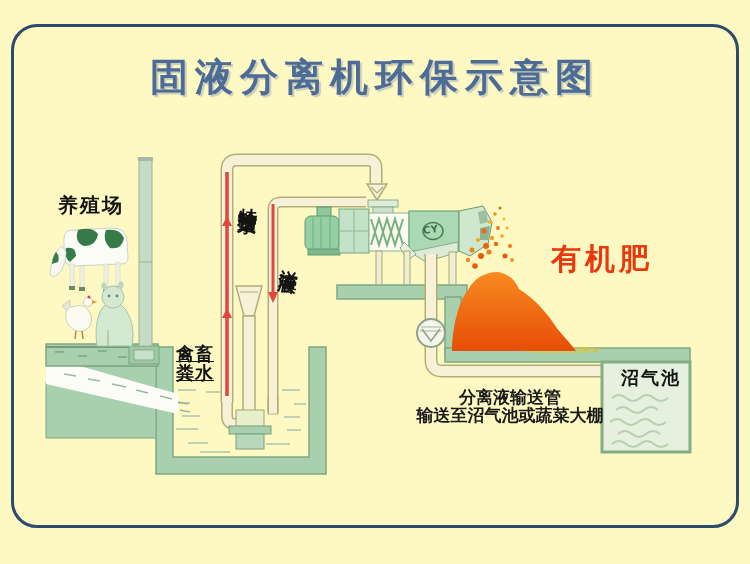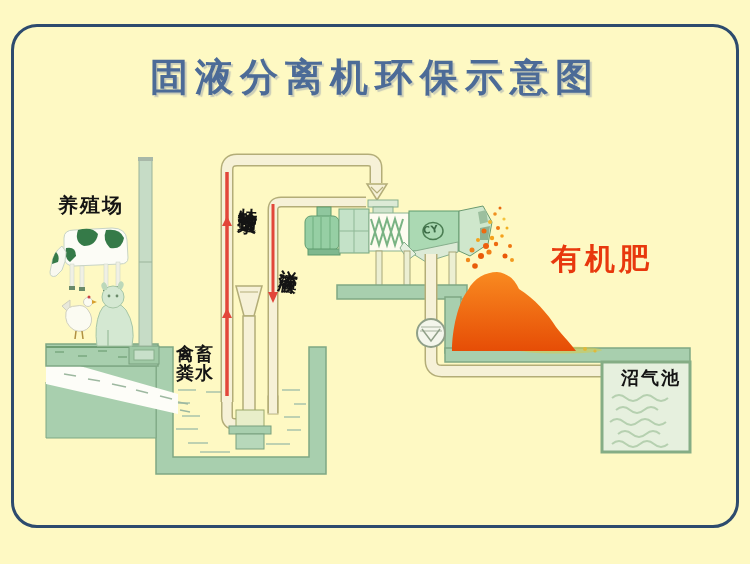--- a/index.html
+++ b/index.html
@@ -6,21 +6,21 @@
   .stage{position:relative;width:750px;height:564px;background:#fef9c3;overflow:hidden;
          font-family:"DejaVu Sans",sans-serif;}
   .frame{position:absolute;left:11px;top:24px;width:722px;height:498px;
          border:3px solid #2d4b6e;border-radius:26px;pointer-events:none;}
   .title{position:absolute;left:0;right:0;top:52px;text-align:center;
          font-size:38px;font-weight:bold;color:#4c6b97;letter-spacing:7px;
          text-shadow:2px 2px 1px rgba(140,150,170,.45);}
   .lbl{position:absolute;color:#141414;font-weight:bold;}
   .lbl-farm{left:58px;top:192px;font-size:20px;letter-spacing:2px;}
   .lbl-manure{left:176px;top:344px;width:42px;font-size:18px;line-height:19px;
-              letter-spacing:1px;word-break:break-all;}
+              letter-spacing:1px;word-break:break-all;text-decoration:underline;}
   .lbl-vert{writing-mode:vertical-rl;text-orientation:upright;font-size:19px;letter-spacing:2px;}
   .lbl-pump{left:237px;top:193px;transform:rotate(4deg);}
   .lbl-overflow{left:280px;top:256px;transform:rotate(10deg);}
   .lbl-fert{left:551px;top:239px;font-size:30px;letter-spacing:4px;color:#e8380d;}
   .lbl-pool{left:621px;top:366px;font-size:18px;letter-spacing:2px;text-align:center;}
   .caption{position:absolute;left:403px;top:388px;width:214px;text-align:center;
            font-size:17px;line-height:18px;font-weight:bold;color:#1a1a1a;}
   .cy{position:absolute;left:423px;top:224px;font-size:10px;font-weight:bold;
       color:#3c6b46;transform:rotate(-8deg);letter-spacing:.5px;}
   svg{position:absolute;left:0;top:0;}
@@ -243,14 +243,18 @@
 
   <div class="frame"></div>
 
   <div class="title">固液分离机环保示意图</div>
   <div class="lbl lbl-farm">养殖场</div>
   <div class="lbl lbl-manure">禽畜粪水</div>
   <div class="lbl lbl-vert lbl-pump">特种输送泵</div>
   <div class="lbl lbl-vert lbl-overflow">溢液管</div>
   <div class="lbl lbl-fert">有机肥</div>
   <div class="lbl lbl-pool">沼气池</div>
+  <div class="caption">
+    <div>分离液输送管</div>
+    <div>输送至沼气池或蔬菜大棚</div>
+  </div>
   <div class="cy">CY</div>
 </div>
 
 </body></html>

